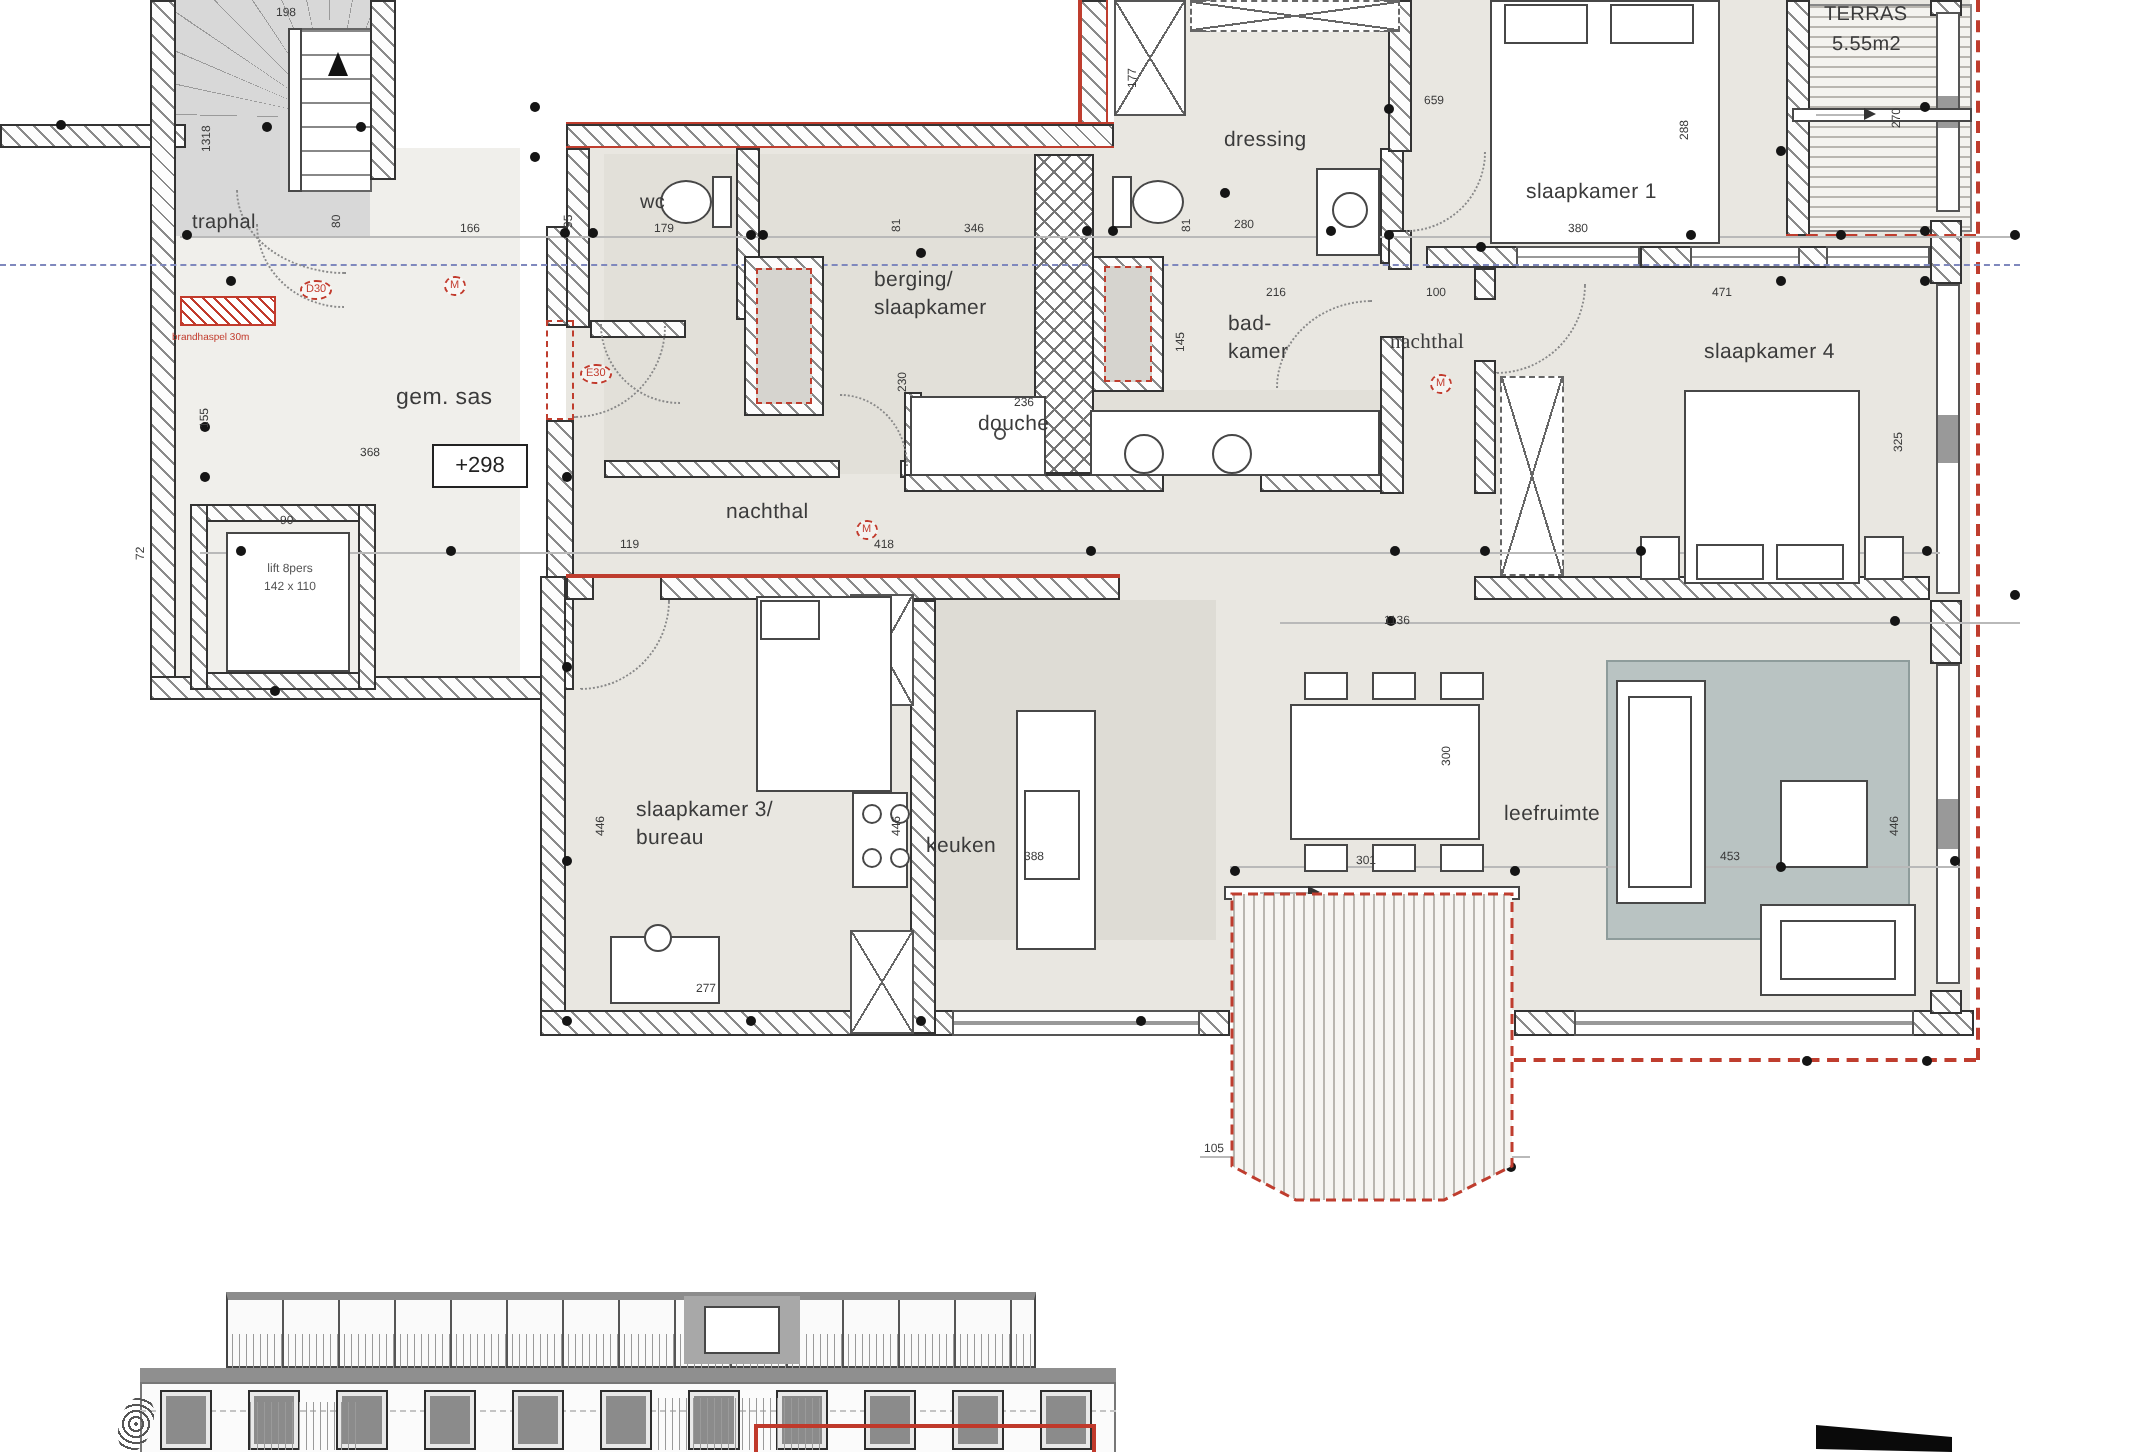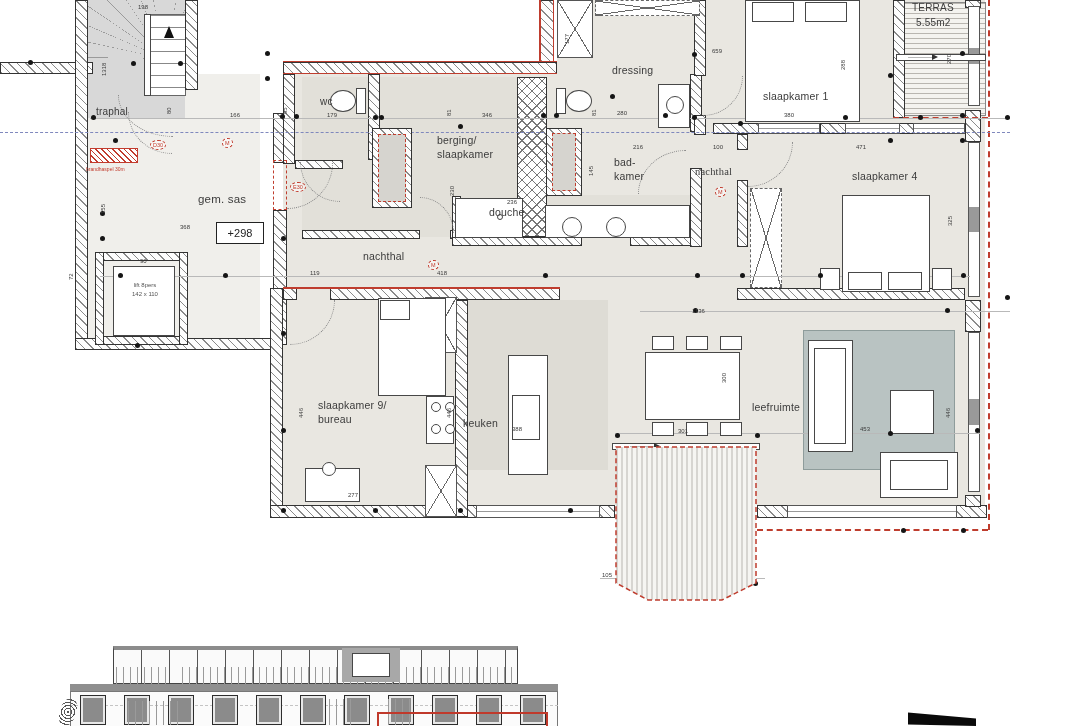--- a/index.html
+++ b/index.html
@@ -266,21 +266,21 @@
       <span class="abs lbl" style="left: 437px; top: 134px; font-size: 10.5px;">berging/</span>
       <span class="abs lbl" style="left: 437px; top: 148px; font-size: 10.5px;">slaapkamer</span>
       <span class="abs lbl" style="left: 489px; top: 206px; font-size: 10.5px;">douche</span>
       <span class="abs lbl" style="left: 614px; top: 156px; font-size: 10.5px;">bad-</span>
       <span class="abs lbl" style="left: 614px; top: 170px; font-size: 10.5px;">kamer</span>
       <span class="abs lbl" style="left: 612px; top: 36px; font-size: 10.5px; margin-top: 28px;">dressing</span>
       <span class="abs lbl" style="left: 763px; top: 90px; font-size: 10.5px;">slaapkamer 1</span>
       <span class="abs lbl" style="left: 695px; top: 166px; font-size: 10.5px; font-family: Liberation Serif, serif;">nachthal</span>
       <span class="abs lbl" style="left: 852px; top: 170px; font-size: 10.5px;">slaapkamer 4</span>
       <span class="abs lbl" style="left: 363px; top: 250px; font-size: 10.5px;">nachthal</span>
-      <span class="abs lbl" style="left: 318px; top: 399px; font-size: 10.5px;">slaapkamer 9/</span>
+      <span class="abs lbl" style="left: 318px; top: 399px; font-size: 10.5px;">slaapkamer 3/</span>
       <span class="abs lbl" style="left: 318px; top: 413px; font-size: 10.5px;">bureau</span>
       <span class="abs lbl" style="left: 463px; top: 417px; font-size: 10.5px;">keuken</span>
       <span class="abs lbl" style="left: 752px; top: 401px; font-size: 10.5px;">leefruimte</span>
       <span class="abs lbl" style="left: 912px; top: 2px; font-size: 10px;">TERRAS</span>
       <span class="abs lbl" style="left: 916px; top: 17px; font-size: 10px;">5.55m2</span>
       <span class="abs lbl" style="left: 645px; top: 529px; font-size: 11px;">TERRAS</span>
       <span class="abs lbl" style="left: 648px; top: 547px; font-size: 11px;">11.2m2</span>
       <span class="dim abs" style="left: 138px; top: 4px;">198</span>
       <span class="dim abs v" style="left: 107px; top: 70px;">1318</span>
       <span class="dim abs v" style="left: 172px; top: 108px;">80</span>

